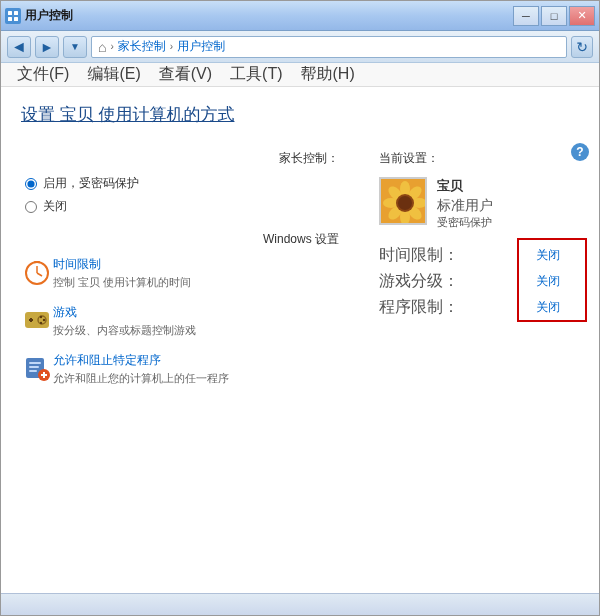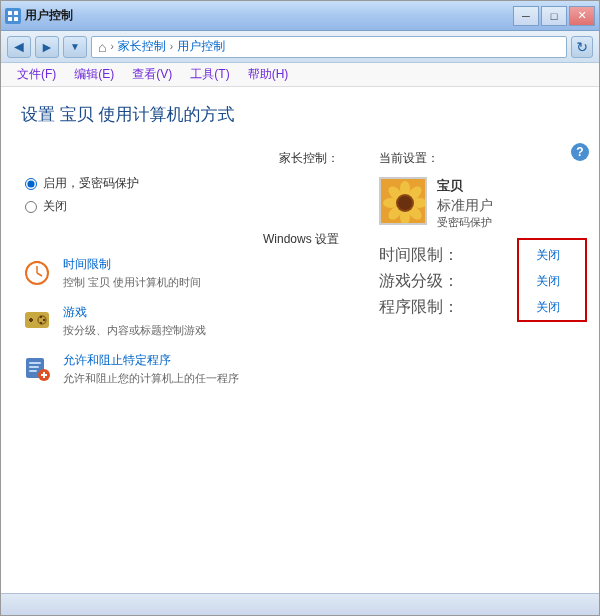--- a/index.html
+++ b/index.html
@@ -165,22 +165,22 @@
       height: 24px;
       background: #f8f8f8;
       border-bottom: 1px solid #ddd;
       display: flex;
       align-items: center;
       padding: 0 8px;
       gap: 2px;
     }
     .menu-item {
       padding: 2px 8px;
-      font-size: 12px;
-      color: #6d28d9;
+      font-size: 16px;
+      color: #404040;
       cursor: pointer;
       border-radius: 2px;
     }
 
     
     .content-area {
       flex: 1;
       background: #fff;
       display: flex;
       flex-direction: column;
@@ -188,20 +188,21 @@
       position: relative;
       overflow: auto;
     }
 
     .page-title {
       font-size: 17px;
       color: #1a4a8a;
       font-weight: normal;
       margin-bottom: 16px;
       padding-bottom: 8px;
+      text-decoration: underline;
     }
 
     .two-col {
       display: flex;
       gap: 40px;
     }
 
     .left-col {
       flex: 1;
     }
@@ -238,21 +239,20 @@
       accent-color: #0066cc;
     }
 
     
     .settings-section {
       margin-top: 8px;
     }
     .settings-item {
       display: flex;
       align-items: flex-start;
-      gap: 10px;
       margin-bottom: 14px;
       cursor: pointer;
     }
     .settings-icon {
       width: 32px;
       height: 32px;
       flex-shrink: 0;
       display: flex;
       align-items: center;
       justify-content: center;

